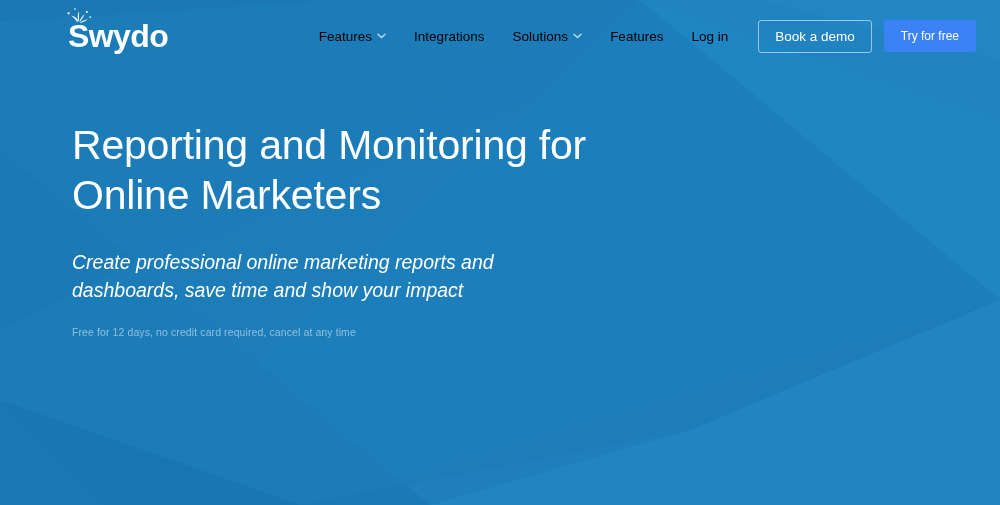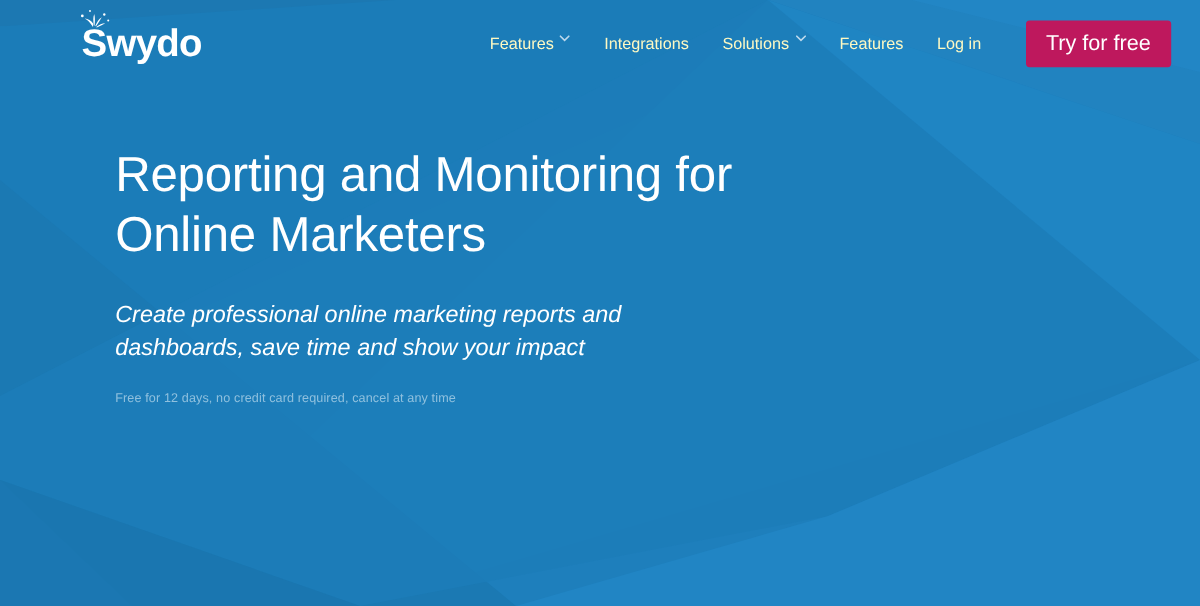--- a/index.html
+++ b/index.html
@@ -40,59 +40,58 @@
     user-select:none;
   }
 
   .nav {
     margin-left:auto;
     display:flex; align-items:center;
     gap:0;
   }
 
   .nav-item {
-    color:#fef9c3;
+    color:#000000;
     font-size:13.5px;
     padding:0 14px;
-    display:flex; 
+    display:flex; align-items:center;
     gap:5px;
     white-space:nowrap;
     cursor:pointer;
   }
   .chev { display:inline-block; line-height:0; opacity:.9; }
 
   .btn-outline {
     margin-left:16px;
     color:#ffffff;
     font-size:13.5px;
     border:1px solid rgba(255,255,255,.55);
     border-radius:3px;
     padding:8px 16px;
     background:transparent;
     white-space:nowrap;
     cursor:pointer;
   }
   .btn-green-sm {
-    margin-left:23px;
-    color:#ffffff;
-    font-size:18px;
-    background:#be185d;
+    margin-left:12px;
+    color:#ffffff;
+    font-size:12px;
+    background:#3b82f6;
     border:none;
     border-radius:3px;
     padding:9px 17px;
     white-space:nowrap;
     cursor:pointer;
   }
 
   
   .content {
     position:relative; z-index:5;
     padding-left:72px;
     padding-top:48px;
-    margin-left:24px;
   }
 
   .headline {
     color:#ffffff;
     font-size:41px;
     font-weight:normal;
     line-height:1.22;
     max-width:640px;
     letter-spacing:-0.2px;
   }
@@ -191,20 +190,21 @@
       </div>
 
       <div class="nav-item">
         <span>Features</span>
       </div>
 
       <div class="nav-item">
         <span>Log in</span>
       </div>
 
+      <button class="btn-outline">Book a demo</button>
       <button class="btn-green-sm">Try for free</button>
     </div>
   </div>
 
   <div class="content">
     <h1 class="headline">Reporting and Monitoring for Online Marketers</h1>
     <p class="subhead">Create professional online marketing reports and dashboards, save time and show your impact</p>
     <div class="fineprint">Free for 12 days, no credit card required, cancel at any time</div>
   </div>
 

